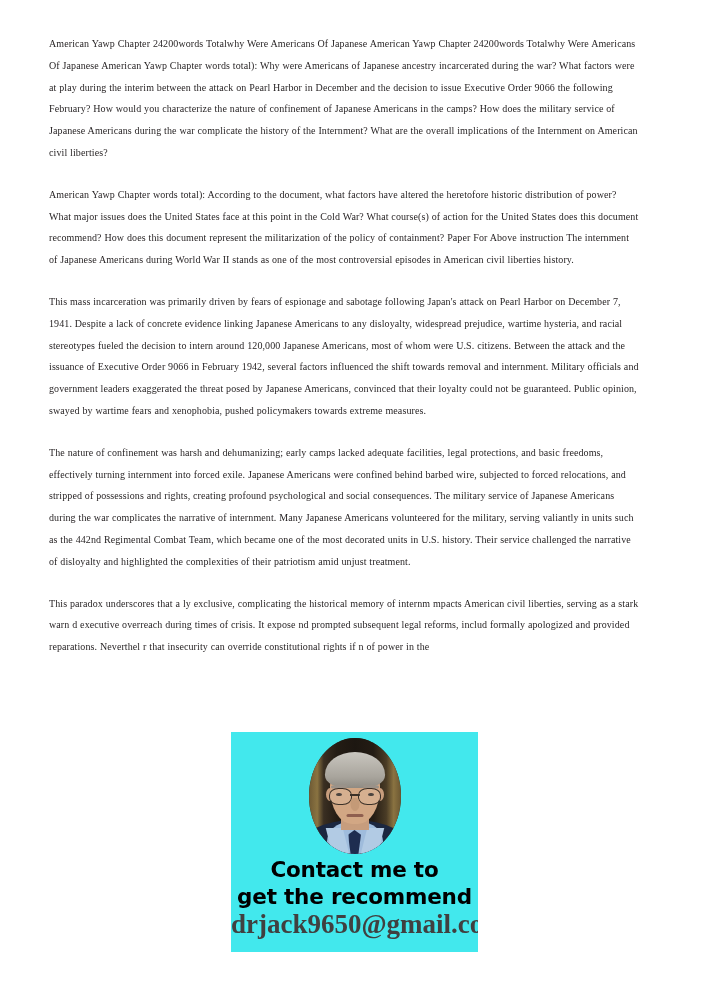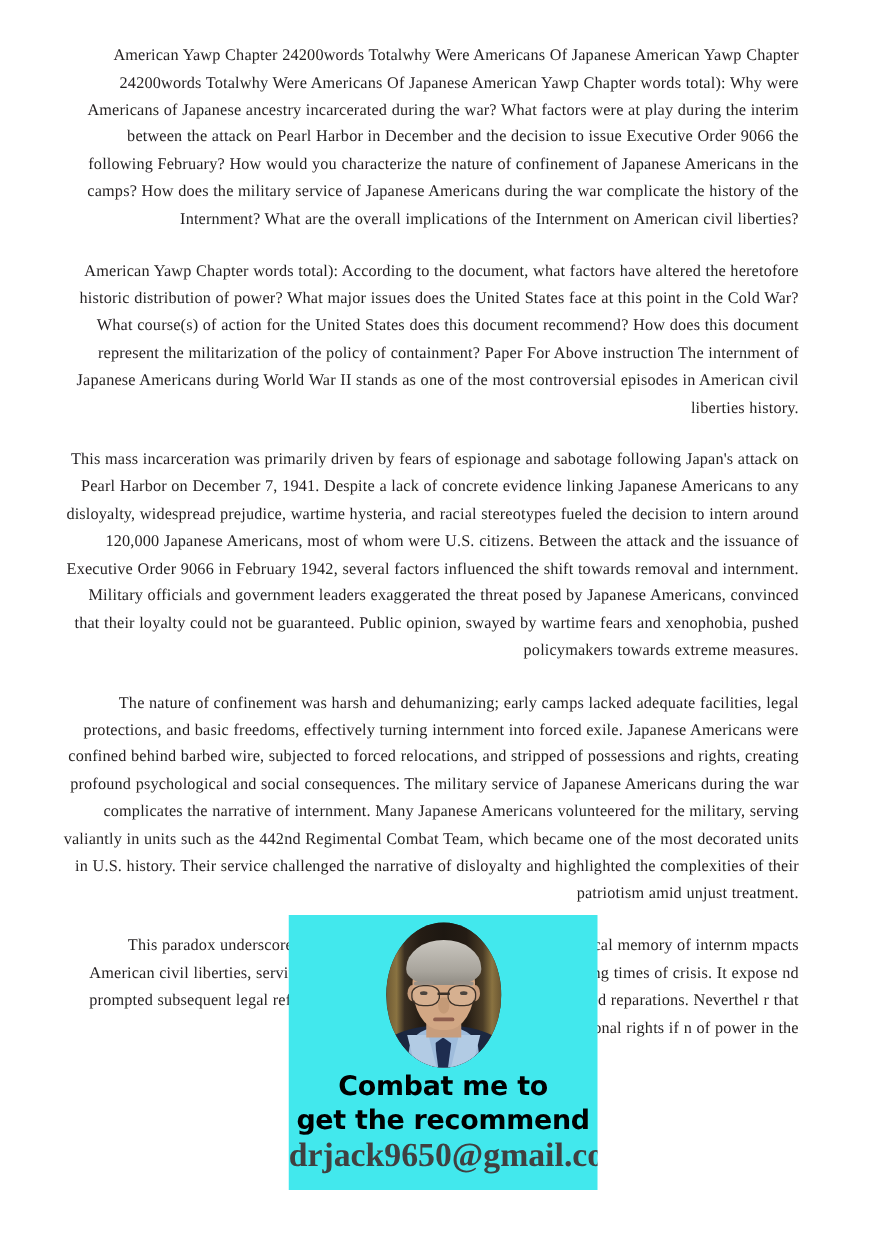--- a/index.html
+++ b/index.html
@@ -26,24 +26,24 @@
 
   #doc-body {
     position: absolute;
     left: 49px;
     top: 33px;
     width: 590px;
   }
 
   .para {
     margin: 0 0 20px 0;
-    font-size: 13px;
+    font-size: 10px;
     line-height: 21.8px;
     color: #231f20;
-    text-align: right;
+    text-align: left;
     letter-spacing: 0.01em;
     word-spacing: 0.02em;
   }
   .para:last-child { margin-bottom: 0; }
 
   
   #contact-card {
     position: absolute;
     left: 231px;
     top: 732px;
@@ -241,21 +241,21 @@
       <div class="ph-glasses">
         <div class="gl-lens l"></div>
         <div class="gl-bridge"></div>
         <div class="gl-lens r"></div>
       </div>
       <div class="ph-nose"></div>
       <div class="ph-mouth"></div>
     </div>
 
     <div id="card-text">
-      <div class="card-line">Combat me to</div>
+      <div class="card-line">Contact me to</div>
       <div class="card-line">get the recommend</div>
     </div>
 
     <div id="card-email">drjack9650@gmail.com</div>
 
   </div>
 
 </div>
 
 </body></html>

